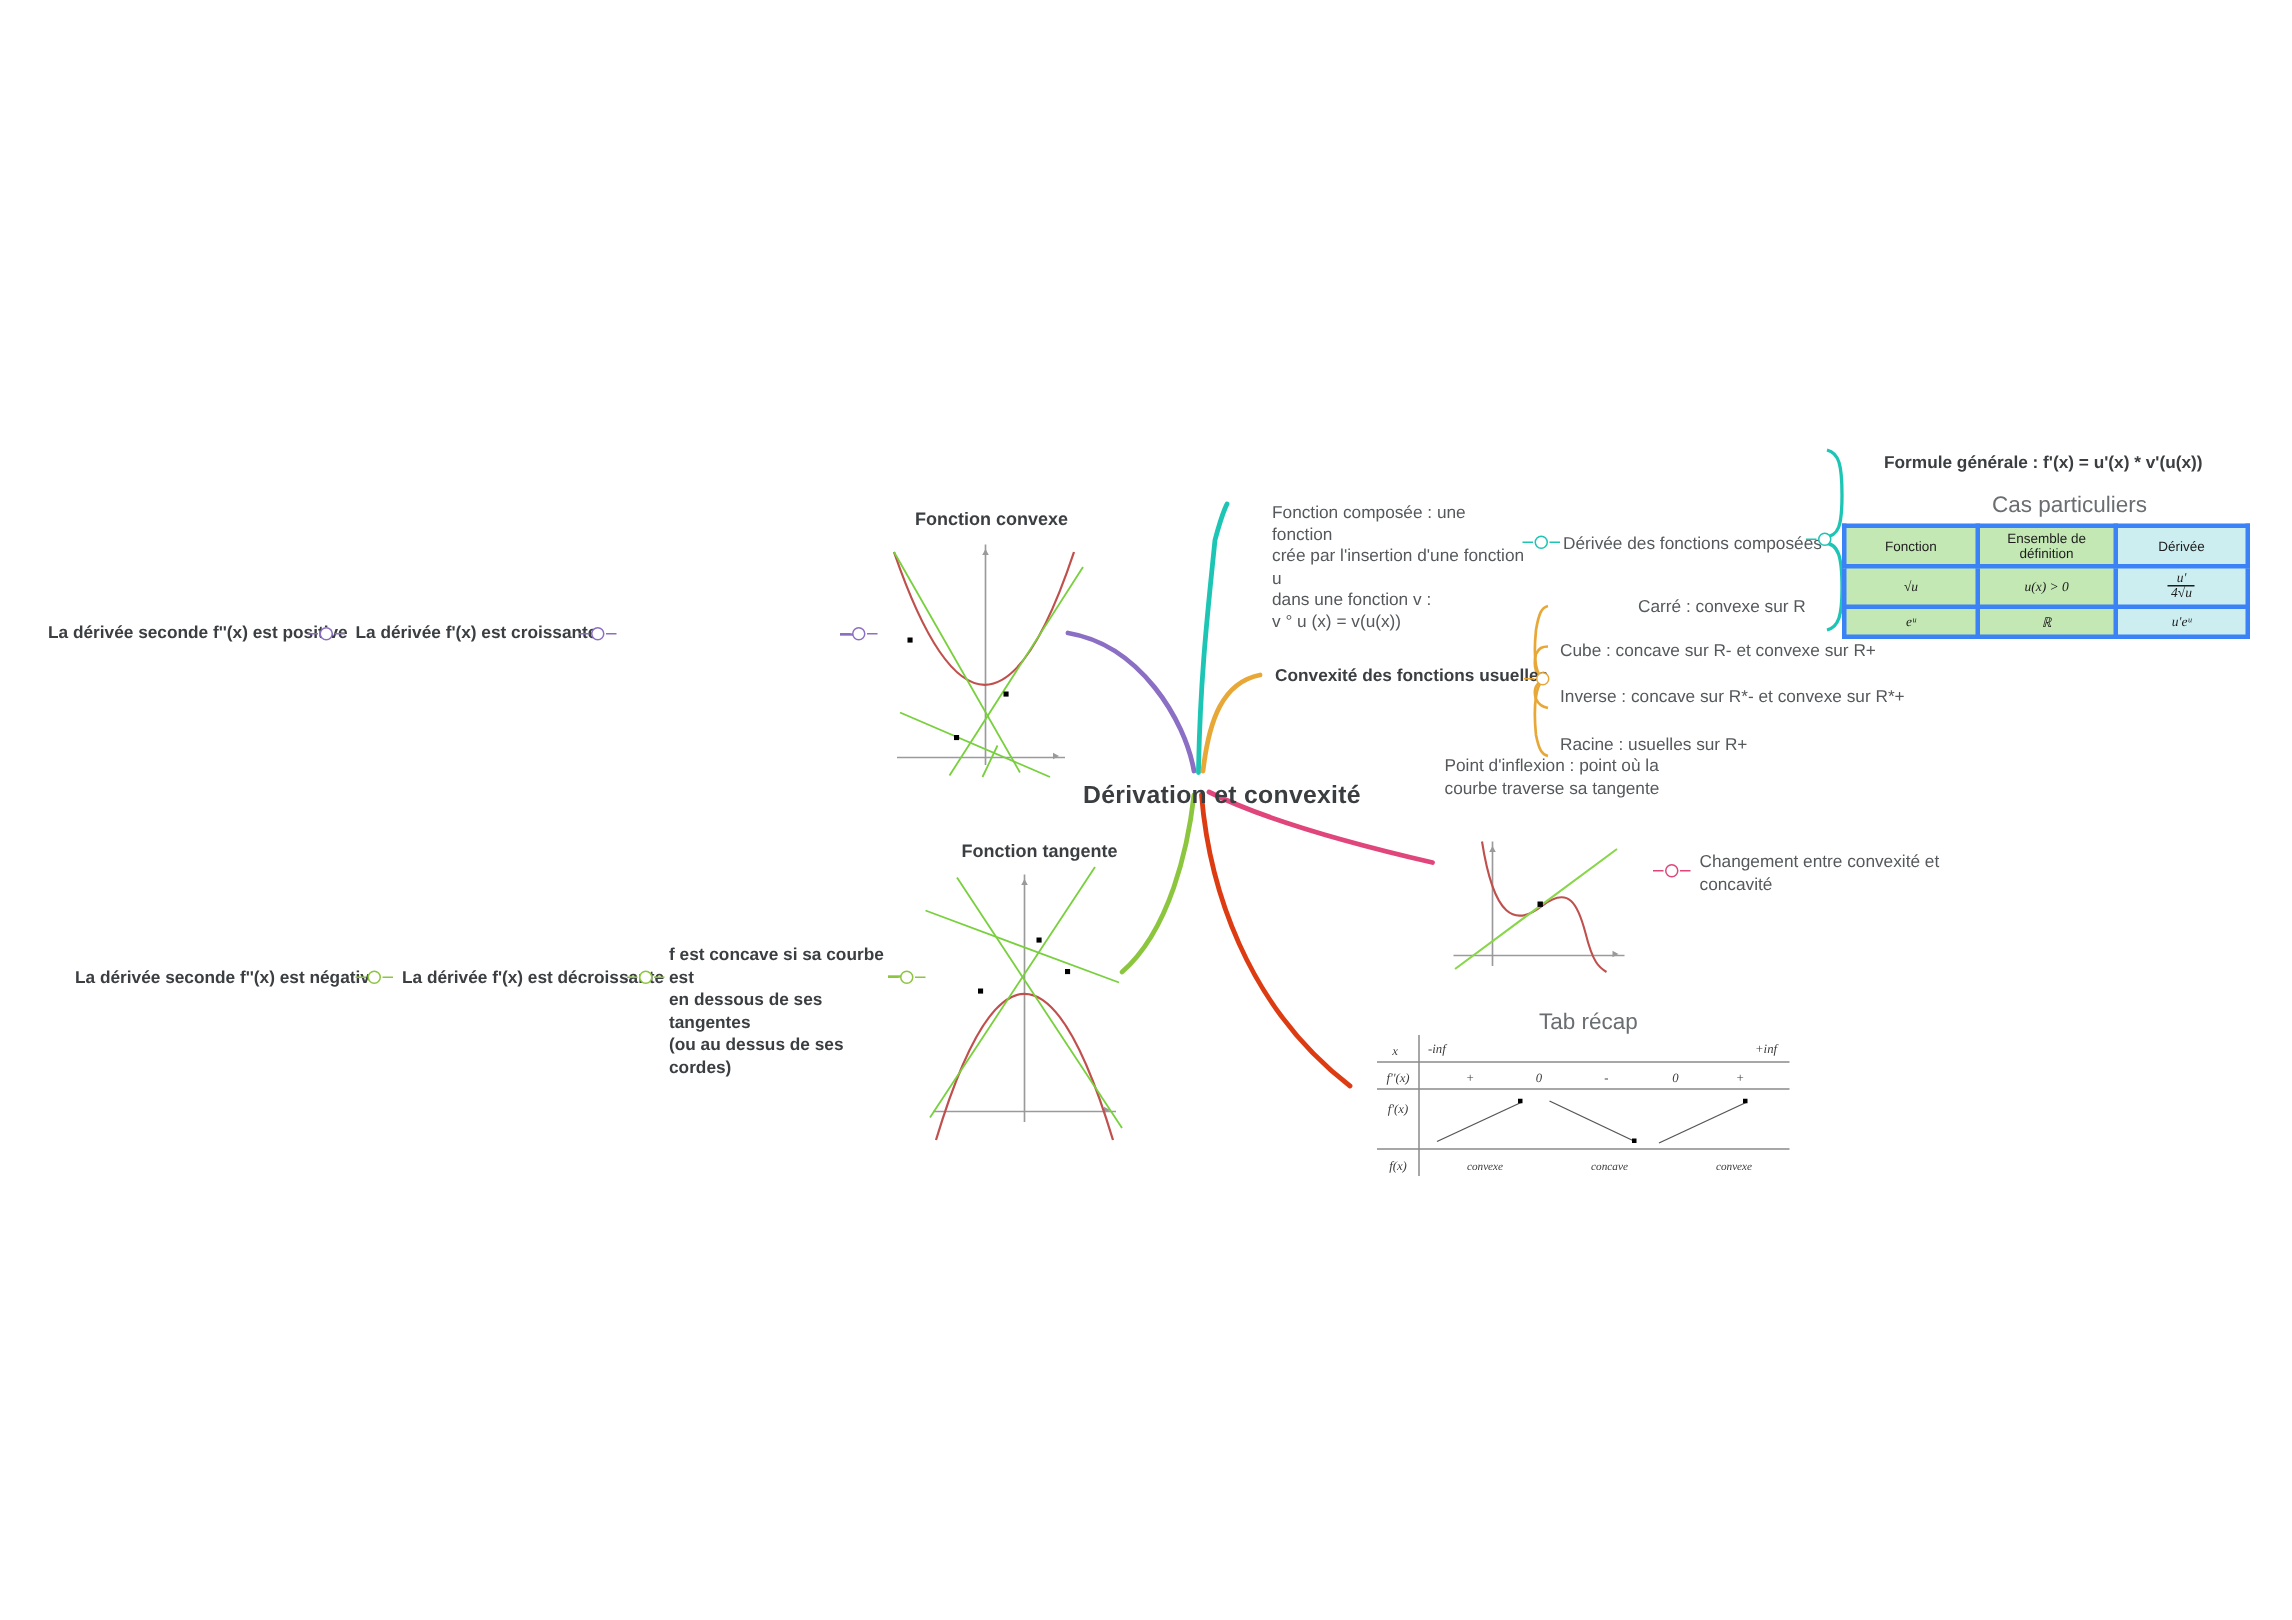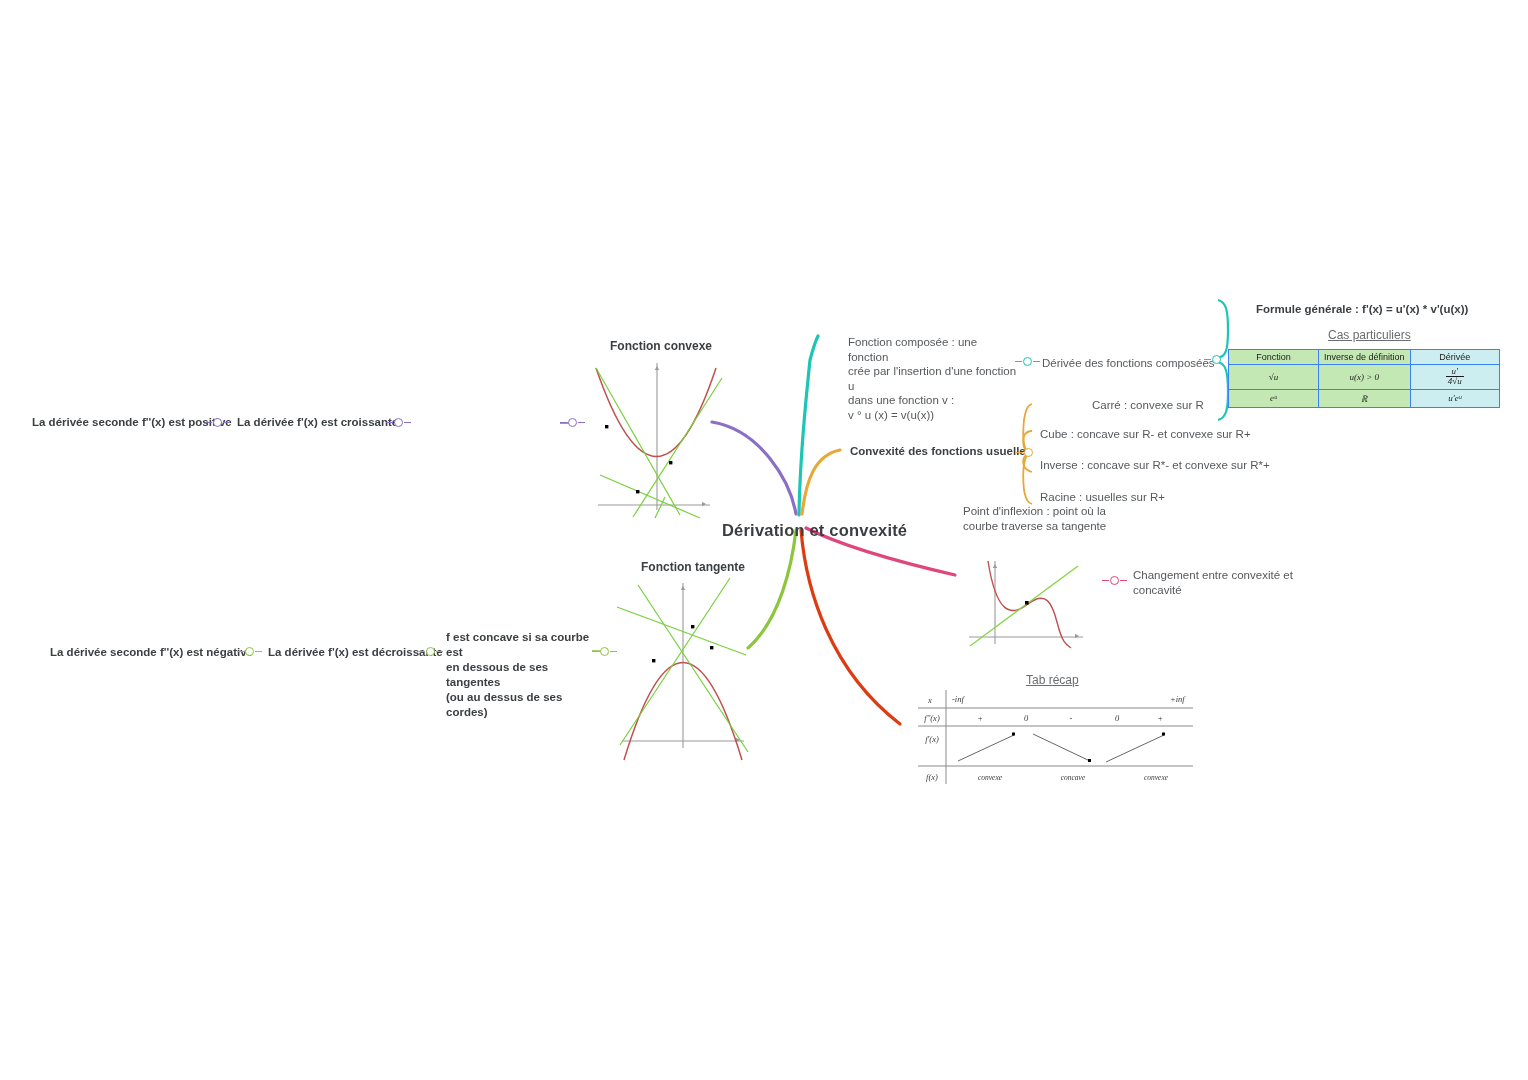--- a/index.html
+++ b/index.html
@@ -6,31 +6,31 @@
   body{width:1528px;height:1080px;position:relative;overflow:hidden;
        font-family:"Liberation Sans","DejaVu Sans",sans-serif;color:#4a4a4a;}
   .canvas{position:absolute;inset:0;}
   svg.wires{position:absolute;left:0;top:0;width:1528px;height:1080px;pointer-events:none;}
   .node{position:absolute;}
   .txt{font-size:11.5px;line-height:15px;color:#55595c;white-space:nowrap;}
   .txt.bold{font-weight:bold;color:#3b3f42;}
   .txt.wrap{white-space:normal;}
   .center-title{font-size:16.5px;font-weight:bold;color:#3a3e41;letter-spacing:.2px;white-space:nowrap;}
   .graph-label{font-size:12px;font-weight:bold;color:#3b3f42;white-space:nowrap;}
-  .cap{font-size:12px;color:#6a6e71;white-space:nowrap;text-decoration:underline;}
+  .cap{font-size:15px;color:#6a6e71;white-space:nowrap;}
 
   
   .conn{position:absolute;display:flex;align-items:center;}
   .conn .bar{width:7px;height:1.4px;}
   .conn .ring{width:9px;height:9px;border-radius:50%;border:1.8px solid currentColor;
               background:#fff;box-sizing:border-box;margin:0 1px;}
 
   
   .dtable{position:absolute;border-collapse:collapse;font-size:9px;color:#1c1c1c;}
-  .dtable td,.dtable th{border:1px solid #3b82f6;padding:2px 4px;text-align:center;
+  .dtable td,.dtable th{border:3px solid #3b82f6;padding:2px 4px;text-align:center;
       font-weight:normal;font-family:"Liberation Serif","DejaVu Serif",serif;}
   .dtable .hd{font-family:"Liberation Sans",sans-serif;font-size:9px;}
   .c-green{background:#c3e8b4;}
   .c-cyan{background:#cdeef1;}
   .frac{display:inline-block;text-align:center;line-height:1.05;}
   .frac .num{display:block;border-bottom:1px solid #1c1c1c;padding:0 2px;}
   .frac .den{display:block;padding:0 2px;}
   .it{font-style:italic;}
 
   
@@ -178,21 +178,21 @@
     <span class="ring"></span>
   </div>
 
   <div class="node txt bold" style="left:1234px;top:302px;color:#3b3f42;margin-left:22px;">Formule générale : f'(x) = u'(x) * v'(u(x))</div>
   <div class="node cap" style="left:1328px;top:328px;">Cas particuliers</div>
 
   <table class="dtable" style="left:1228px;top:349px;width:272px;">
     <tbody>
         <tr>
       <th class="c-green hd" style="width:90px;">Fonction</th>
-      <th class="c-green hd" style="width:92px;">Inverse de définition</th>
+      <th class="c-green hd" style="width:92px;">Ensemble de définition</th>
       <th class="c-cyan hd" style="width:90px;">Dérivée</th>
     </tr>
     <tr>
       <td class="c-green it">√u</td>
       <td class="c-green it">u(x) &gt; 0</td>
       <td class="c-cyan">
         <span class="frac it">
           <span class="num">u'</span>
           <span class="den">4√u</span>
         </span>

